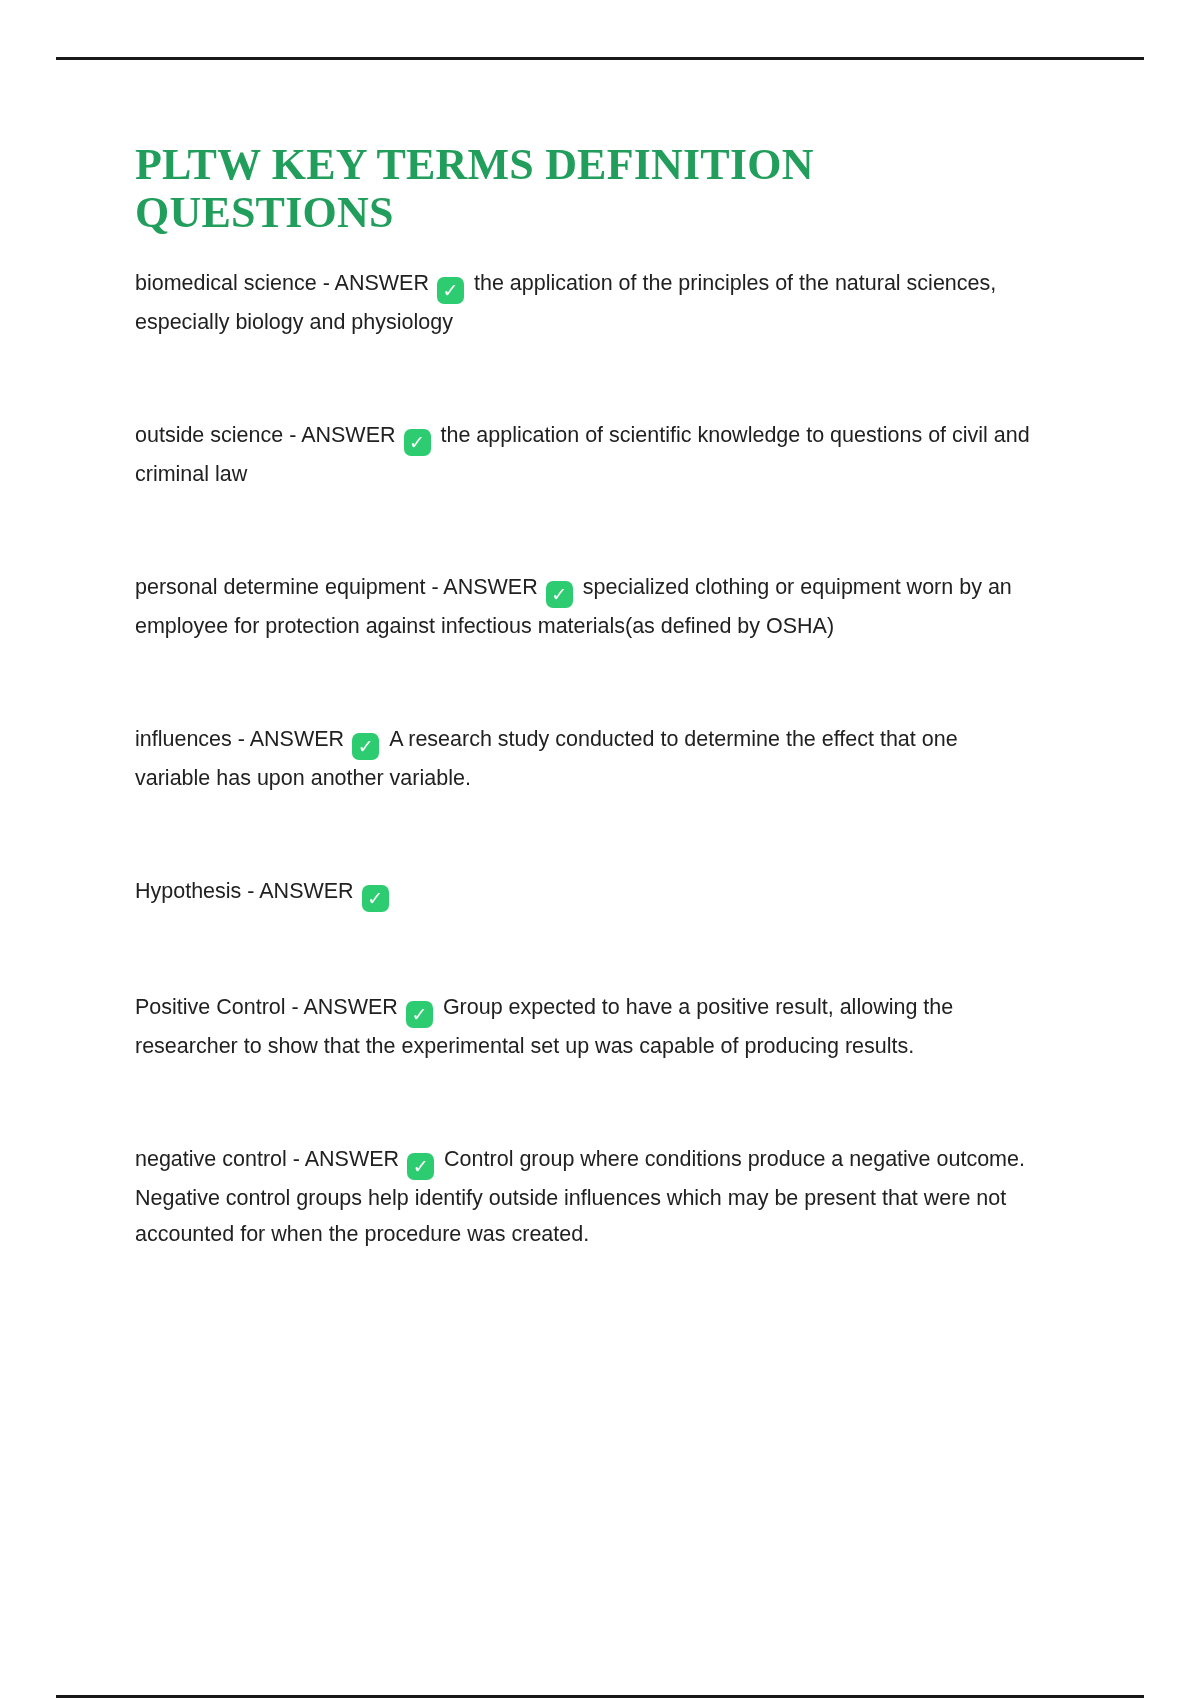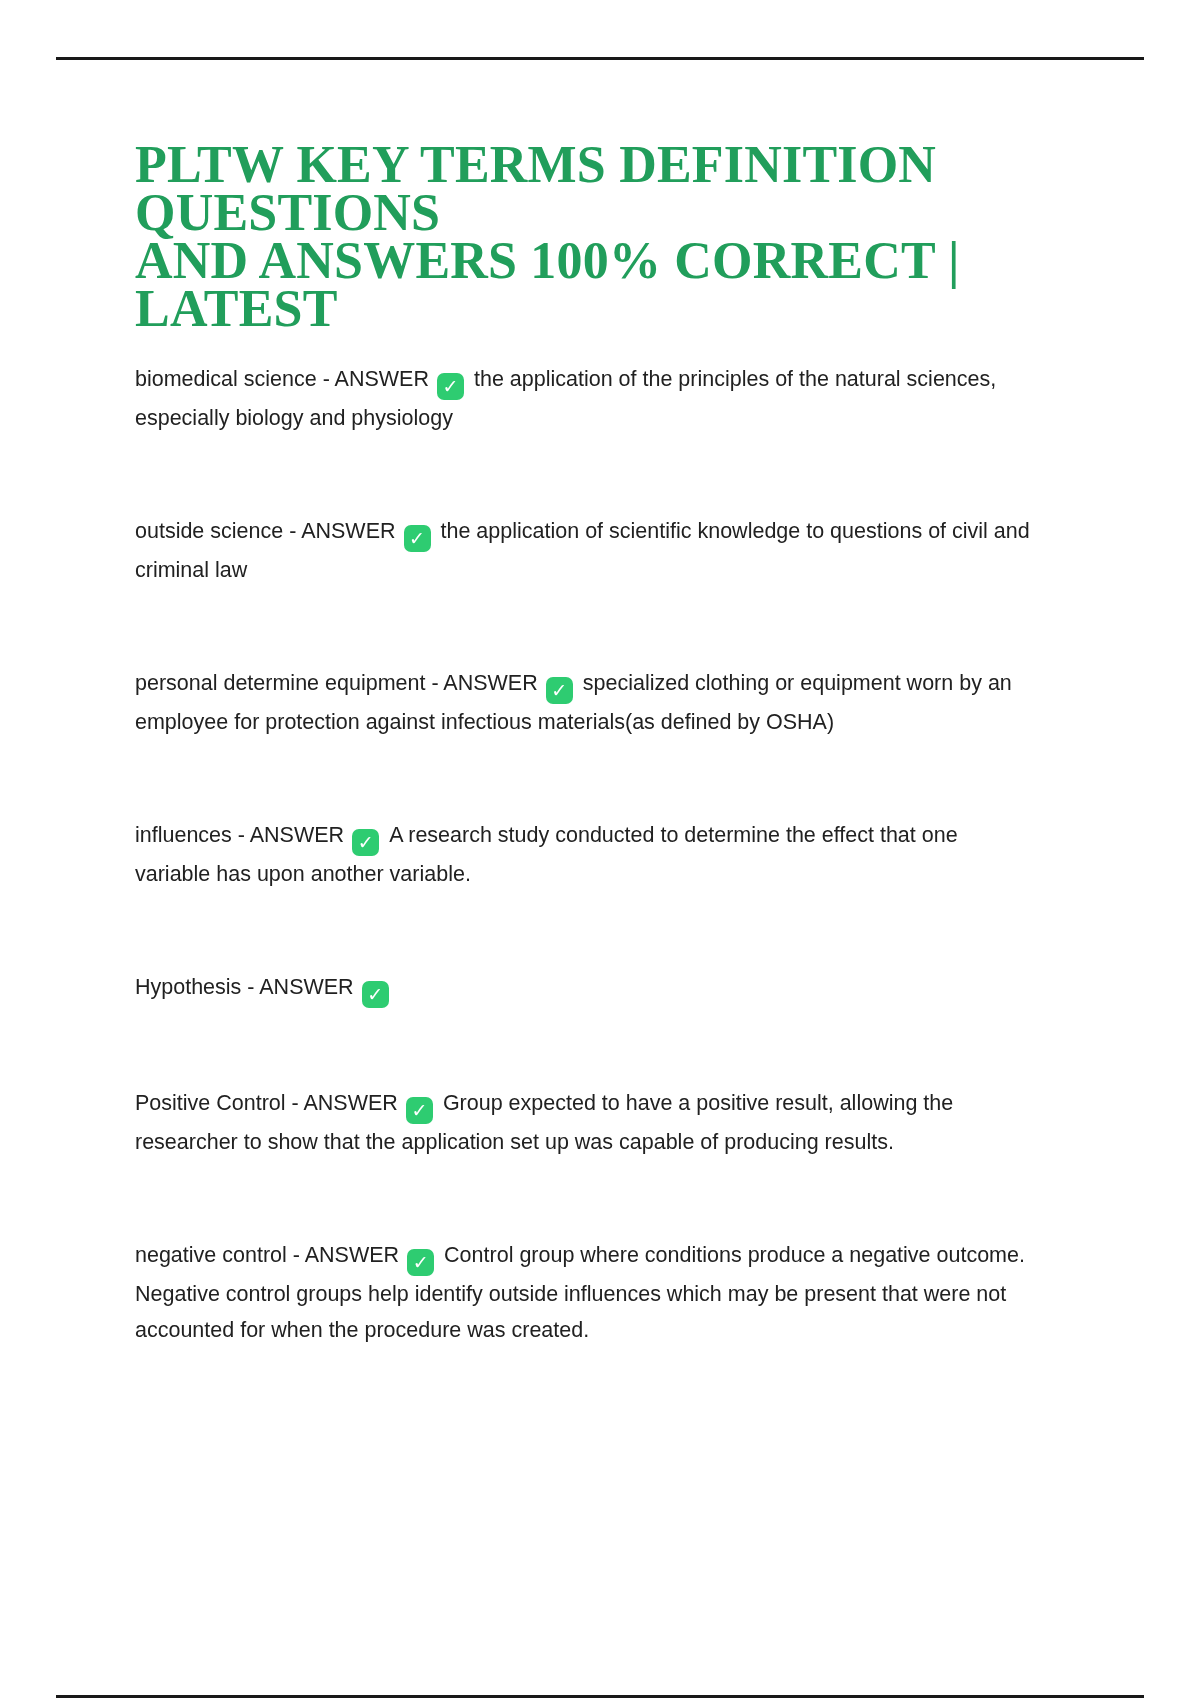--- a/index.html
+++ b/index.html
@@ -26,21 +26,21 @@
   .content {
     position: absolute;
     left: 135px;
     top: 141px;
     width: 897px;
   }
 
   .doc-title {
     font-family: "Liberation Serif", serif;
     font-weight: 700;
-    font-size: 52px;
+    font-size: 44px;
     line-height: 48px;
     color: var(--title-green, #219e5b);
     margin: 0 0 28px 0;
     letter-spacing: 0.2px;
   }
   .doc-title .title-line { display: block; }
 
   .entry {
     font-size: 21.5px;
     line-height: 36px;
@@ -72,21 +72,20 @@
 <body>
 
 <div class="page">
 
   <div class="rule rule-top"></div>
 
   <div class="content">
 
     <h1 class="doc-title">
       <span class="title-line">PLTW KEY TERMS DEFINITION QUESTIONS</span>
-      <span class="title-line">AND ANSWERS 100% CORRECT | LATEST</span>
     </h1>
 
     <p class="entry"><span>biomedical science</span><span> - </span><span>ANSWER</span><span class="check">
           <span class="check-glyph">✓</span>
         </span><span>the application of the principles of the natural sciences, especially biology and physiology</span></p>
 
     <p class="entry"><span>outside science</span><span> - </span><span>ANSWER</span><span class="check">
           <span class="check-glyph">✓</span>
         </span><span>the application of scientific knowledge to questions of civil and criminal law</span></p>
 
@@ -97,21 +96,21 @@
     <p class="entry"><span>influences</span><span> - </span><span>ANSWER</span><span class="check">
           <span class="check-glyph">✓</span>
         </span><span>A research study conducted to determine the effect that one variable has upon another variable.</span></p>
 
     <p class="entry"><span>Hypothesis</span><span> - </span><span>ANSWER</span><span class="check">
           <span class="check-glyph">✓</span>
         </span></p>
 
     <p class="entry"><span>Positive Control</span><span> - </span><span>ANSWER</span><span class="check">
           <span class="check-glyph">✓</span>
-        </span><span>Group expected to have a positive result, allowing the researcher to show that the application set up was capable of producing results.</span></p>
+        </span><span>Group expected to have a positive result, allowing the researcher to show that the experimental set up was capable of producing results.</span></p>
 
     <p class="entry"><span>negative control</span><span> - </span><span>ANSWER</span><span class="check">
           <span class="check-glyph">✓</span>
         </span><span>Control group where conditions produce a negative outcome. Negative control groups help identify outside influences which may be present that were not accounted for when the procedure was created.</span></p>
 
   </div>
 
   <div class="rule rule-bottom"></div>
 
 </div>

